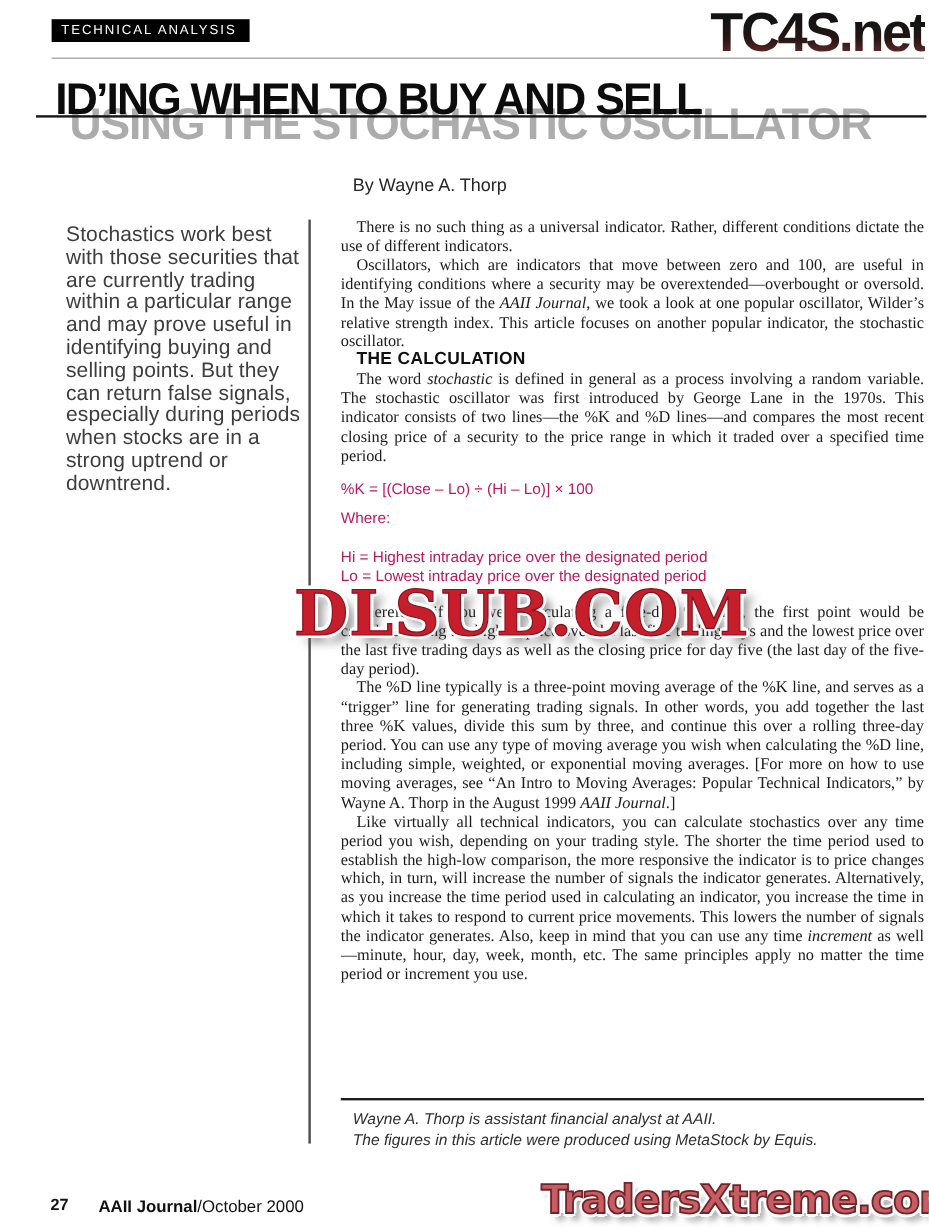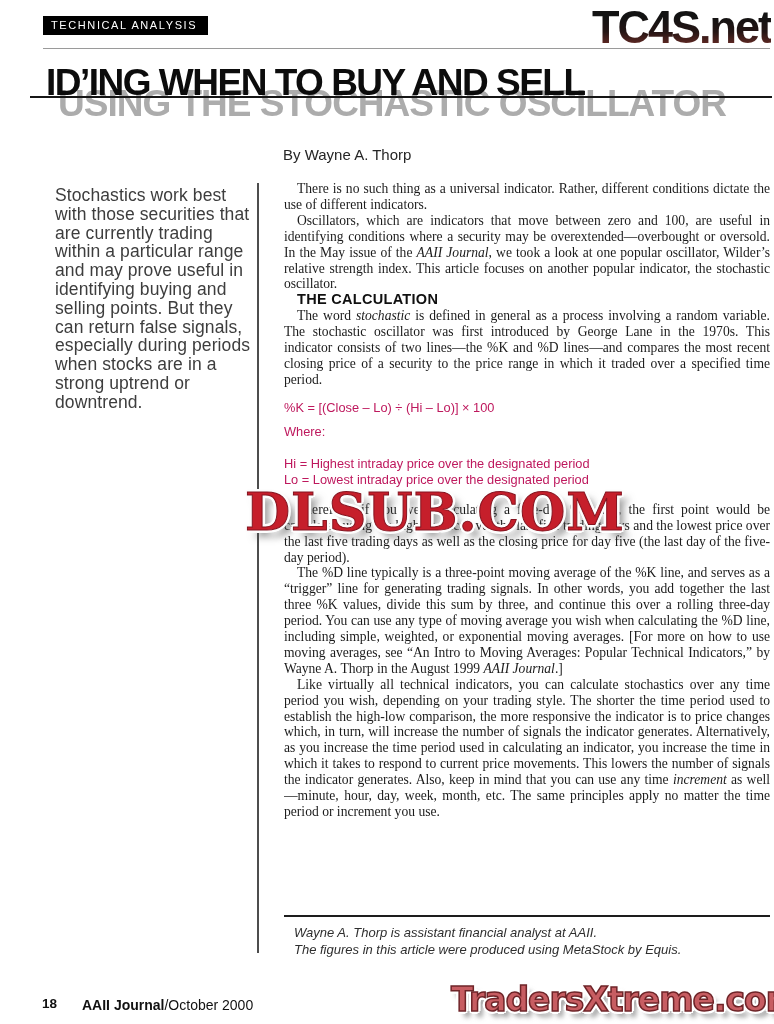--- a/index.html
+++ b/index.html
@@ -17,21 +17,21 @@
            -webkit-background-clip:text;background-clip:text;color:transparent;
            -webkit-text-fill-color:transparent;transform:scaleY(1.02);transform-origin:top right;}
 
   
   .page-title{position:absolute;left:46px;top:62px;font-size:37px;font-weight:700;letter-spacing:-1.5px;
               color:#0c0c0c;white-space:nowrap;z-index:2;}
   .title-rule{position:absolute;left:30px;top:96px;width:742px;height:2px;background:#161616;z-index:3;}
   .page-subtitle{position:absolute;left:58px;top:83px;font-size:37px;font-weight:700;letter-spacing:-1px;
                  color:#acacac;white-space:nowrap;z-index:1;}
 
-  .byline{position:absolute;left:283px;top:146px;font-size:15px;color:#262626;}
+  .byline{position:absolute;left:294px;top:146px;font-size:15px;color:#262626;}
 
   
   .pull-quote{position:absolute;left:55px;top:186px;width:198px;font-size:17.5px;line-height:18.8px;
               color:#3d3d3d;letter-spacing:0.1px;}
 
   .column-divider{position:absolute;left:257px;top:183px;width:2px;height:770px;background:#4d4d4d;}
 
   
   .main{position:absolute;left:284px;top:181px;width:486px;height:736px;overflow:hidden;
         font-family:"Liberation Serif",serif;font-size:13.6px;line-height:15.9px;color:#1b1b1b;
@@ -113,18 +113,18 @@
   </div>
 
   <div class="wm-dlsub">DLSUB.COM</div>
 
   <div class="footnote">
     <div class="fn-rule"></div>
     <p>Wayne A. Thorp is assistant financial analyst at AAII.</p>
     <p>The figures in this article were produced using MetaStock by Equis.</p>
   </div>
 
-  <div class="page-number">18</div>
+  <div class="page-number">27</div>
   <div class="journal-line"><span class="jn">AAII Journal</span><span>/October 2000</span></div>
 
   <div class="wm-traders">TradersXtreme.com</div>
 
 </div>
 
 </body></html>

